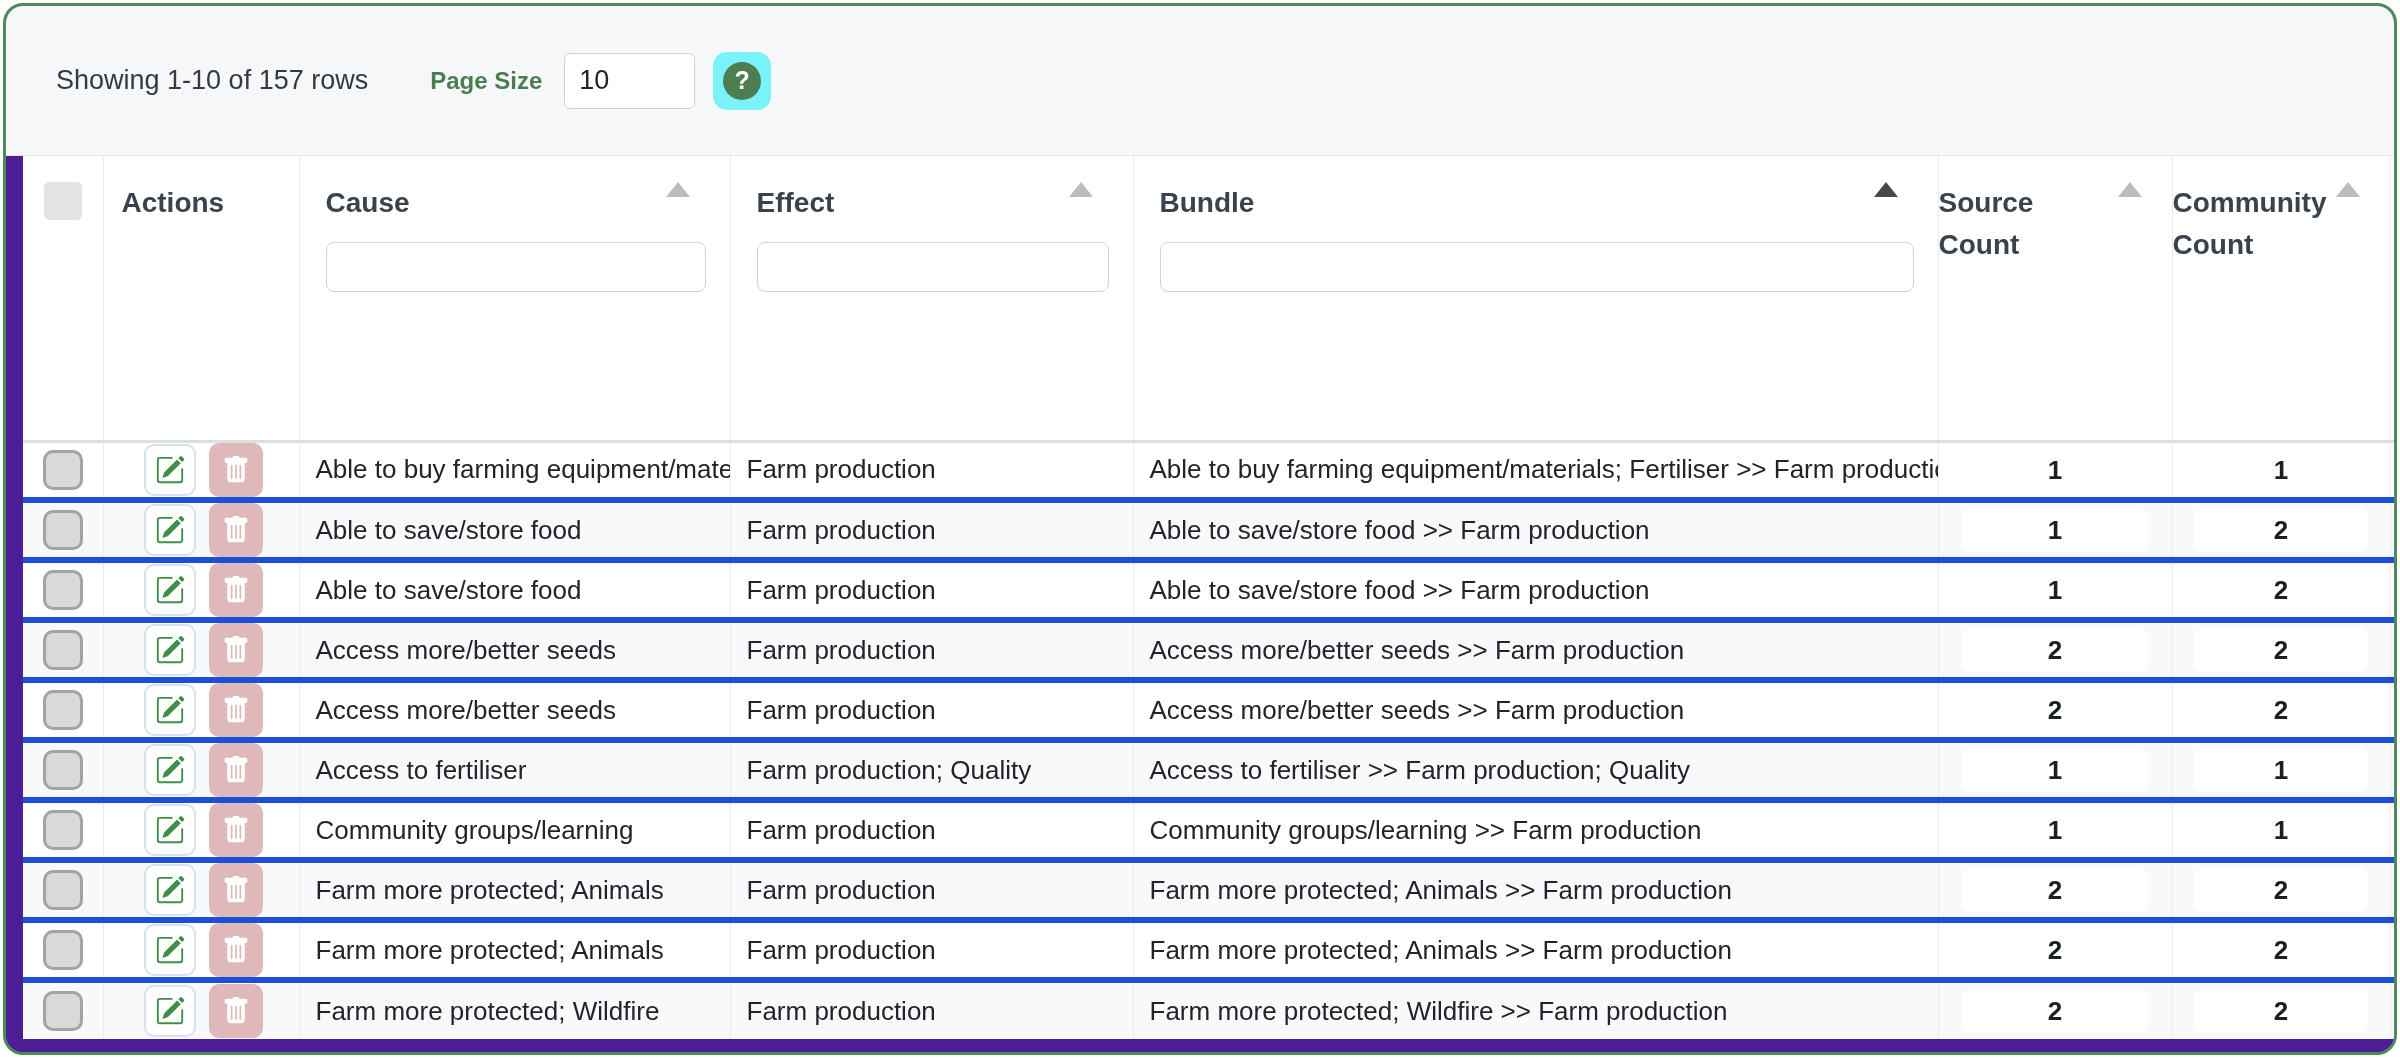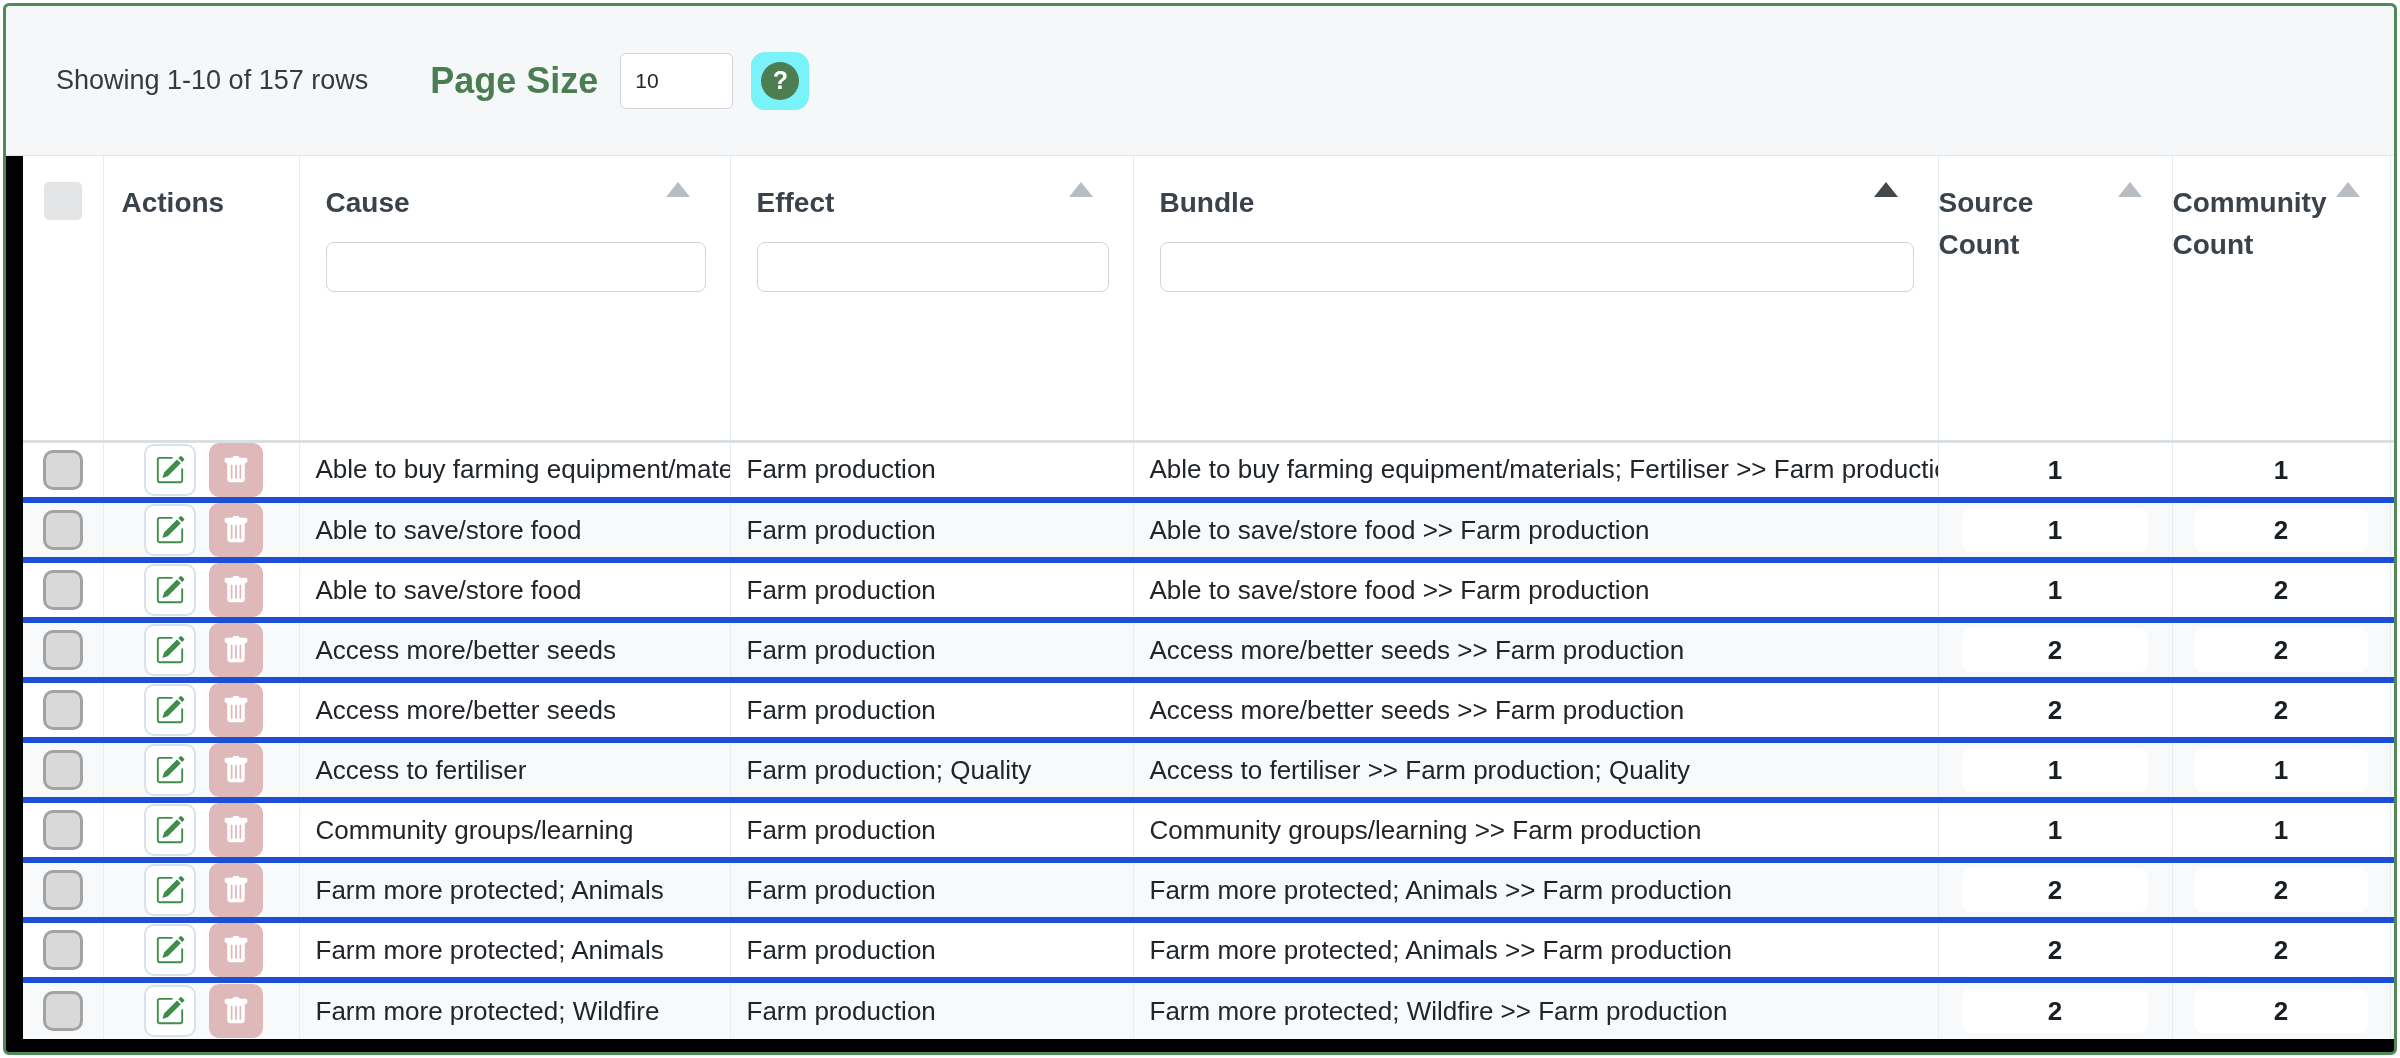--- a/index.html
+++ b/index.html
@@ -1,33 +1,33 @@
 <!DOCTYPE html>
 <html style="--card-border: #4f8a58; --topbar-bg: #f5f7f8; --page-size-label: #4a7e52; --active-page-bg: #86a792; --help-button-bg: #79f2fa; --help-circle: #4d7e52; --edit-icon: #3e8e49; --delete-button-bg: #dfb9b9; --sort-arrow-light: #b7bdc3; --sort-arrow-dark: #42494f; --text: #212529;"><head>
 <meta charset="utf-8">
 <style>
   * { box-sizing: border-box; margin: 0; padding: 0; }
   html,body { width:2400px; height:1058px; background:#fff;
     font-family:"Liberation Sans", sans-serif; }
   .screen { position:relative; width:2400px; height:1058px; background:#fff; }
 
   .card { position:absolute; left:3px; top:3px; right:3px; bottom:3px;
-    border:3px solid var(--card-border,#4f8a58); border-radius:6px;
-    background:#000000; overflow:hidden; }
+    border:3px solid var(--card-border,#4f8a58); border-radius:20px;
+    background:#4c1d95; overflow:hidden; }
 
   
   .topbar { height:150px; background:var(--topbar-bg,#f5f7f8);
     border-bottom:1px solid #e2e6ea; display:flex; align-items:center;
     padding-left:50px; }
   .showing { font-size:27px; color:#333a41; }
-  .pagesize-label { margin-left:62px; font-size:36px; font-weight:bold;
+  .pagesize-label { margin-left:62px; font-size:24px; font-weight:bold;
     color:var(--page-size-label,#4a7e52); }
-  .pagesize-input { margin-left:22px; width:113px; height:56px;
+  .pagesize-input { margin-left:22px; width:131px; height:56px;
     border:1px solid #ced4da; border-radius:6px; background:#fff;
-    font-size:21px; color:#212529; padding:0 14px;
+    font-size:27px; color:#212529; padding:0 14px;
     font-family:"Liberation Sans", sans-serif; }
   .pagination { margin-left:14px; display:flex; gap:8px; align-items:center; }
   .pg-btn { height:72px; padding:0 27px; background:#fff;
     border:1px solid #e1e5e9; border-radius:8px; font-size:27px; color:#3d4852;
     font-family:"Liberation Sans", sans-serif; cursor:pointer; }
   .pg-btn.num { width:66px; padding:0; }
   .pg-btn.disabled { color:#bcc2c9; background:#fbfcfc; }
   .pg-btn.active { background:var(--active-page-bg,#86a792);
     border-color:var(--active-page-bg,#86a792); color:#fff; }
   .help-btn { margin-left:18px; width:58px; height:58px; border:none;

